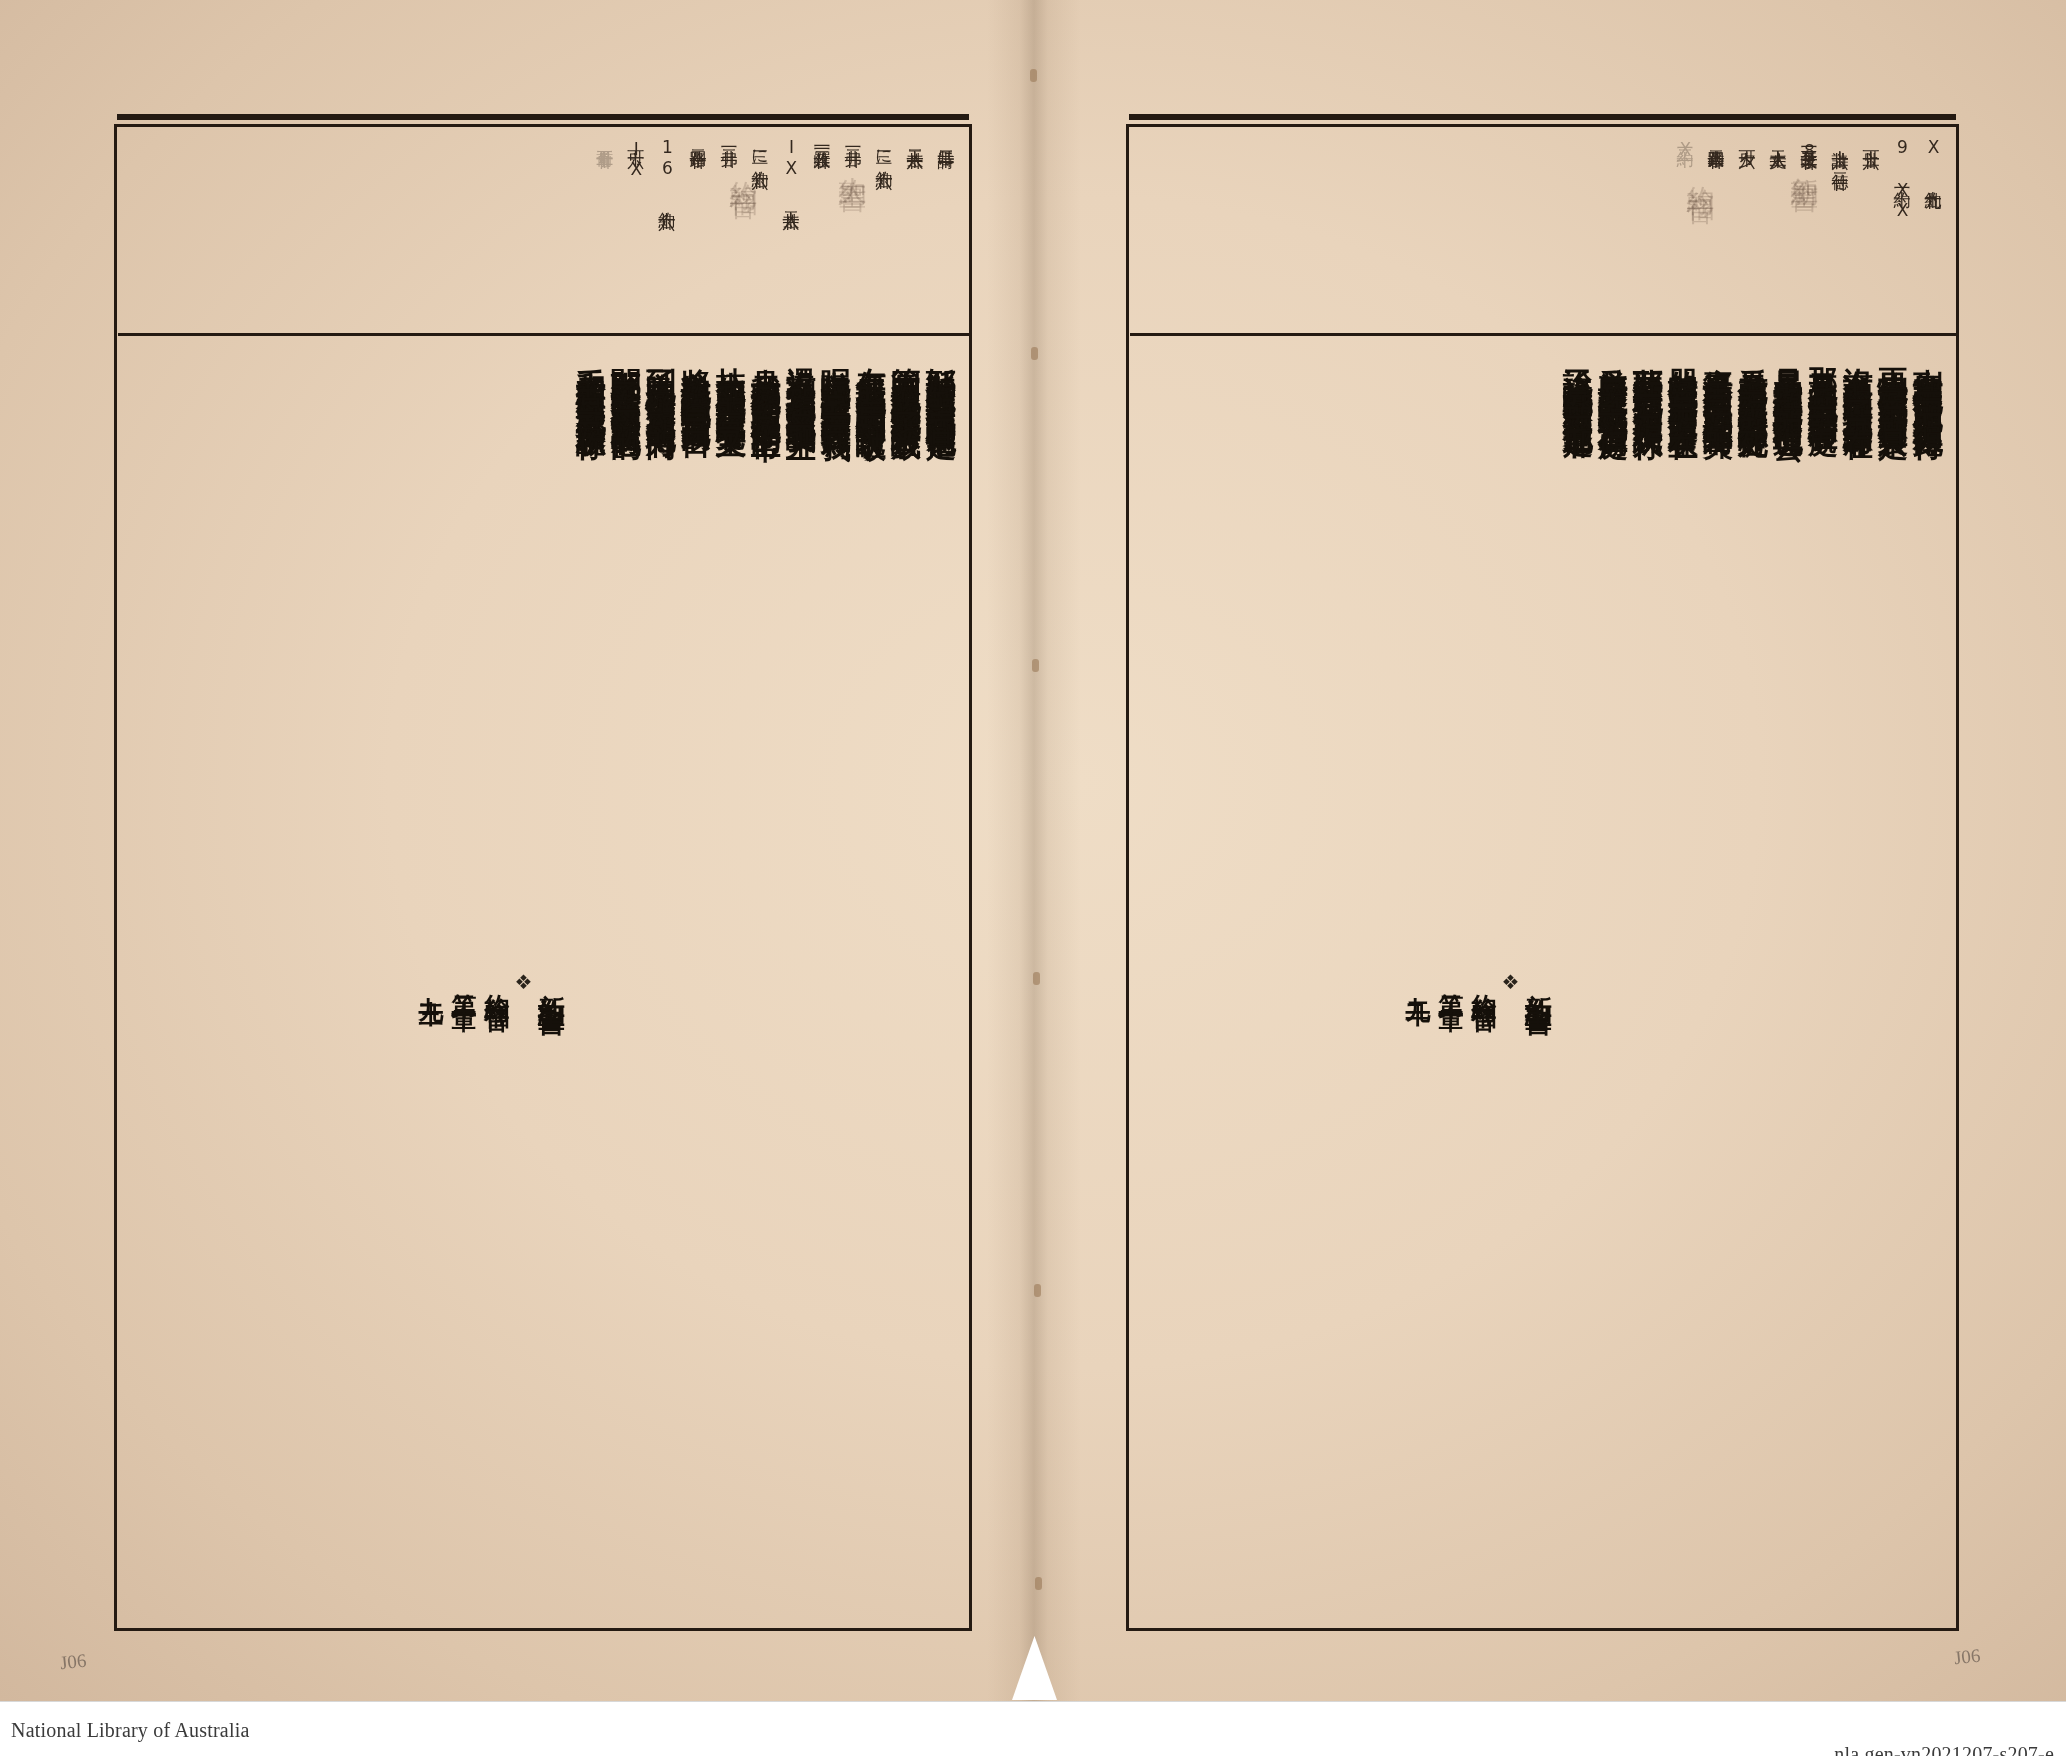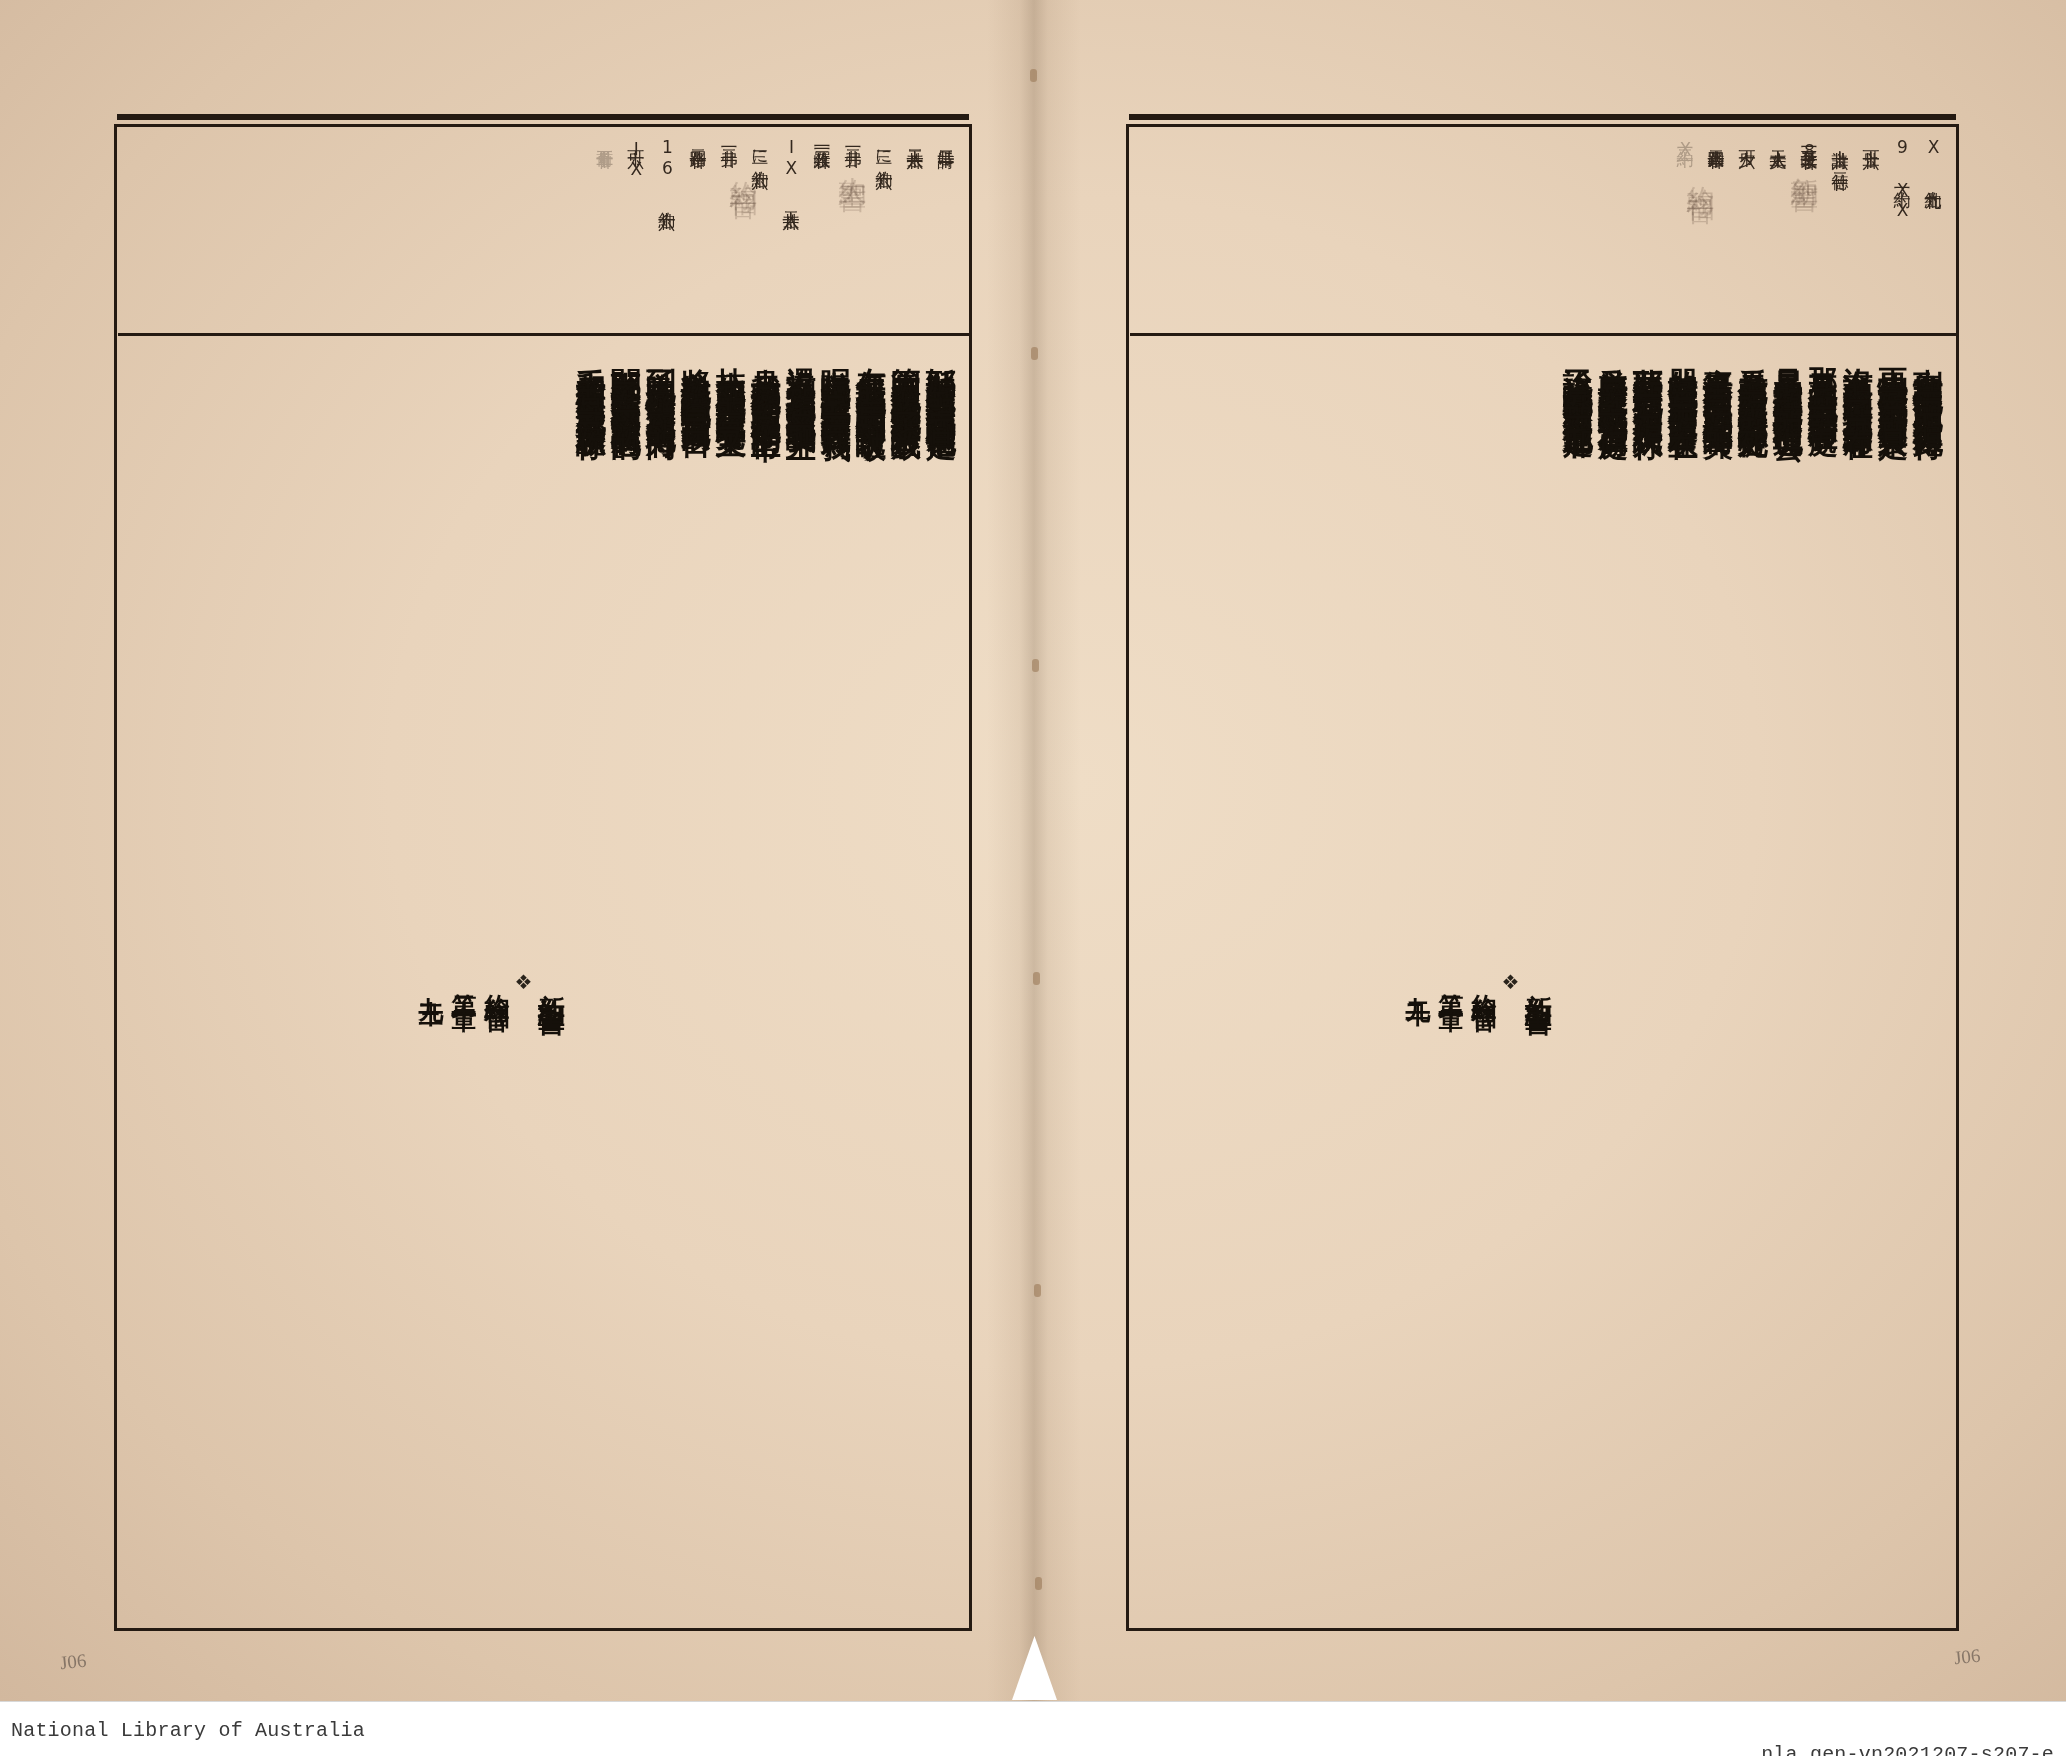--- a/index.html
+++ b/index.html
@@ -56,21 +56,21 @@
   #footer {
     position: absolute;
     left: 0; top: 1701px;
     width: 2066px; height: 56px;
     background: #ffffff;
     border-top: 0.5px solid #d8d8d8;
   }
   #footer .lbl {
     position: absolute;
     top: 17px;
-    font-family: Liberation Mono, monospace;
+    font-family: Liberation Serif, serif;
     font-size: 20px;
     color: #3a3a3a;
     letter-spacing: 0.2px;
   }
   #footer .left { left: 11px; }
   #footer .right { right: 12px; margin-top: 24px; }
 
   
   .page {
     position: absolute;

